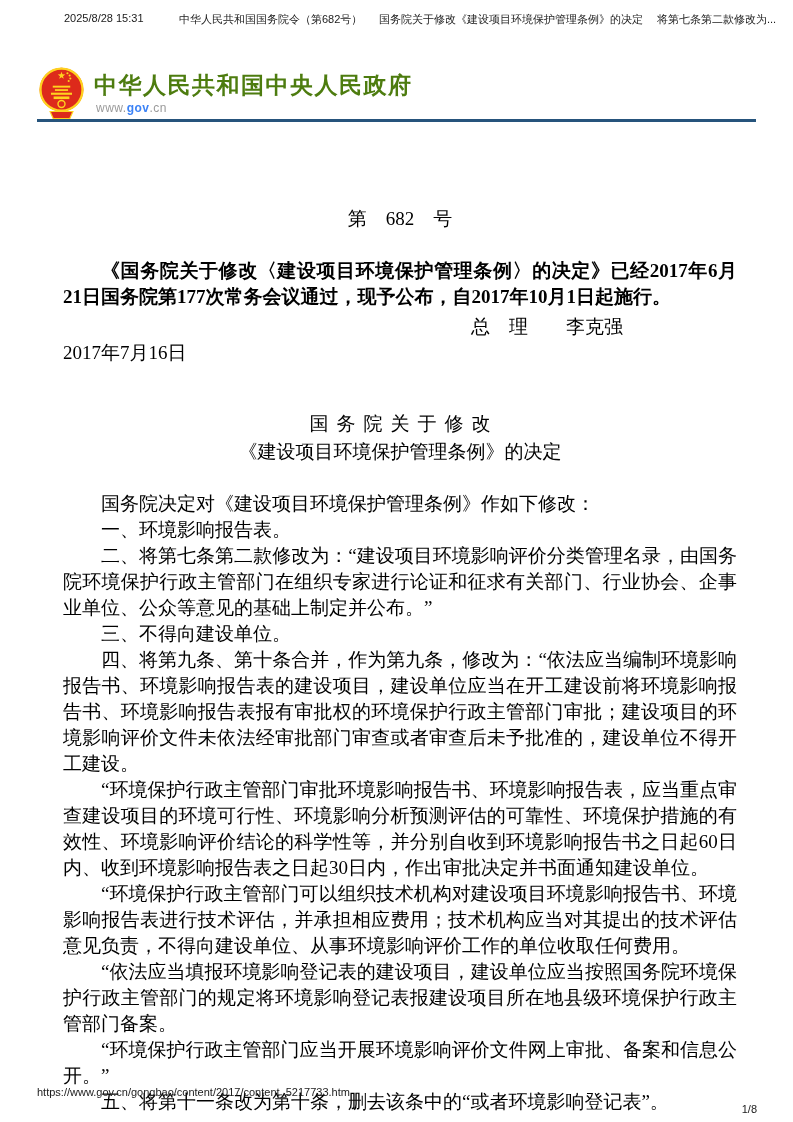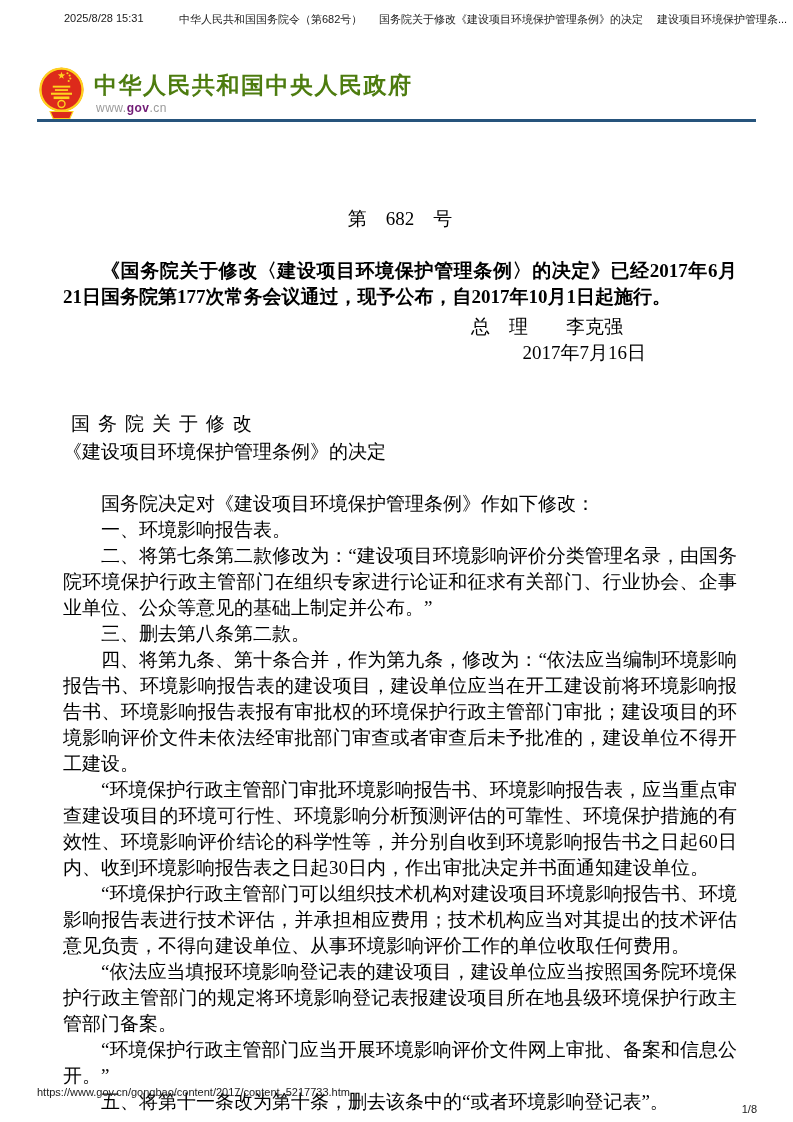--- a/index.html
+++ b/index.html
@@ -34,57 +34,57 @@
   .banner-logo { position: absolute; left: 37px; top: 66px; }
   .banner-title {
     position: absolute; left: 94px; top: 70px;
     font-size: 23px; font-weight: 700; letter-spacing: 1.5px;
     color: #4d7c0f; white-space: nowrap;
   }
   .banner-url {
     position: absolute; left: 96px; top: 101px;
     font-size: 12px; color: #9a9a9a; letter-spacing: .5px;
   }
-  .banner-url .gov { color: #701a75; font-weight: 700; }
+  .banner-url .gov { color: #3b82f6; font-weight: 700; }
   .banner-divider {
     position: absolute; left: 37px; top: 119px;
     width: 719px; height: 3px; background: #26547c;
   }
 
   
   .doc {
     position: absolute; left: 63px; top: 185px; width: 674px;
     font-family: "Liberation Serif", "DejaVu Serif", serif;
     font-size: 19px; line-height: 26px; color: #000;
   }
   .doc-title {
     margin: 0; text-align: center;
     font-size: 20px; font-weight: 400; letter-spacing: 1px;
   }
   .doc-order { margin: 21px 0 0 0; text-align: center; }
   .doc-intro {
     margin: 26px 0 0 0; text-indent: 2em; text-align: justify; font-weight: bold;
   }
   .sig-name { margin: 4px 114px 0 0; text-align: right; }
-  .sig-date { margin: 0 91px 0 0;  text-align: right; }
-  .decision-title { margin: 44px 0 0 0; line-height: 28px; }
+  .sig-date { margin: 0 91px 0 0;  }
+  .decision-title { margin: 44px 0 0 0; text-align: center; line-height: 28px; }
   .decision-l1 { letter-spacing: .42em; text-indent: .42em; }
   .doc-paragraphs { margin-top: 25px; }
   .doc-paragraphs p {
     margin: 0; text-indent: 2em; text-align: justify;
   }
 </style>
 </head>
 <body>
 
 <div class="print-header">
   <span class="ph-date">2025/8/28 15:31</span>
   <span class="ph-t1">中华人民共和国国务院令（第682号）</span>
   <span class="ph-t2">国务院关于修改《建设项目环境保护管理条例》的决定</span>
-  <span class="ph-t3">建设项目环境保护管理条...</span>
+  <span class="ph-t3">将第七条第二款修改为...</span>
 </div>
 
 <div>
   <span class="banner-logo">
     <svg width="49" height="56" viewBox="0 0 56 64" aria-hidden="true">
       <circle cx="28" cy="27" r="25" fill="#dd2a1b"></circle>
       <circle cx="28" cy="27" r="24" fill="none" stroke="#ffd21e" stroke-width="2.6"></circle>
       <polygon fill="#ffd21e" points="28,6.5 29.1,9.5 32.3,9.6 29.7,11.6 30.6,14.6 28,12.8 25.4,14.6 26.3,11.6 23.7,9.6 26.9,9.5"></polygon>
       <circle cx="34.8" cy="8.2" r="1.2" fill="#ffd21e"></circle>
       <circle cx="37.3" cy="10.9" r="1.2" fill="#ffd21e"></circle>
@@ -109,21 +109,21 @@
   <div class="sig-name">总　理　　李克强</div>
   <div class="sig-date">2017年7月16日</div>
   <div class="decision-title">
     <div class="decision-l1">国务院关于修改</div>
     <div class="decision-l2">《建设项目环境保护管理条例》的决定</div>
   </div>
   <div class="doc-paragraphs">
       <p>国务院决定对《建设项目环境保护管理条例》作如下修改：</p>
       <p>一、环境影响报告表。</p>
       <p>二、将第七条第二款修改为：“建设项目环境影响评价分类管理名录，由国务院环境保护行政主管部门在组织专家进行论证和征求有关部门、行业协会、企事业单位、公众等意见的基础上制定并公布。”</p>
-      <p>三、删去第八条第二款。</p>
+      <p>三、不得向建设单位。</p>
       <p>四、将第九条、第十条合并，作为第九条，修改为：“依法应当编制环境影响报告书、环境影响报告表的建设项目，建设单位应当在开工建设前将环境影响报告书、环境影响报告表报有审批权的环境保护行政主管部门审批；建设项目的环境影响评价文件未依法经审批部门审查或者审查后未予批准的，建设单位不得开工建设。</p>
       <p>“环境保护行政主管部门审批环境影响报告书、环境影响报告表，应当重点审查建设项目的环境可行性、环境影响分析预测评估的可靠性、环境保护措施的有效性、环境影响评价结论的科学性等，并分别自收到环境影响报告书之日起60日内、收到环境影响报告表之日起30日内，作出审批决定并书面通知建设单位。</p>
       <p>“环境保护行政主管部门可以组织技术机构对建设项目环境影响报告书、环境影响报告表进行技术评估，并承担相应费用；技术机构应当对其提出的技术评估意见负责，不得向建设单位、从事环境影响评价工作的单位收取任何费用。</p>
       <p>“依法应当填报环境影响登记表的建设项目，建设单位应当按照国务院环境保护行政主管部门的规定将环境影响登记表报建设项目所在地县级环境保护行政主管部门备案。</p>
       <p>“环境保护行政主管部门应当开展环境影响评价文件网上审批、备案和信息公开。”</p>
       <p>五、将第十一条改为第十条，删去该条中的“或者环境影响登记表”。</p>
     </div>
 </div>
 
 <div class="print-footer">

